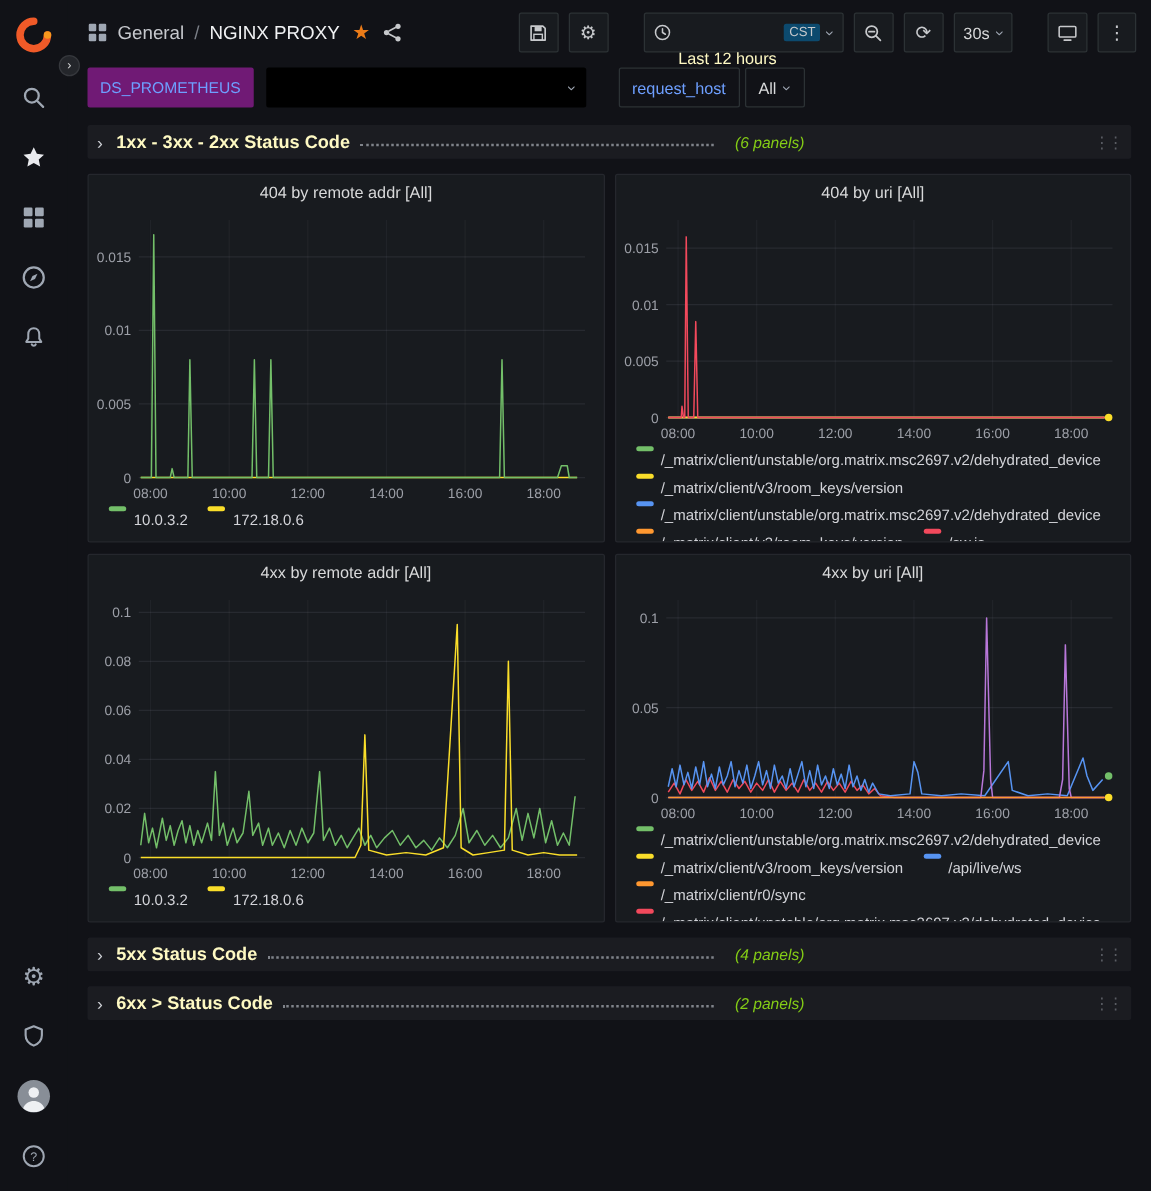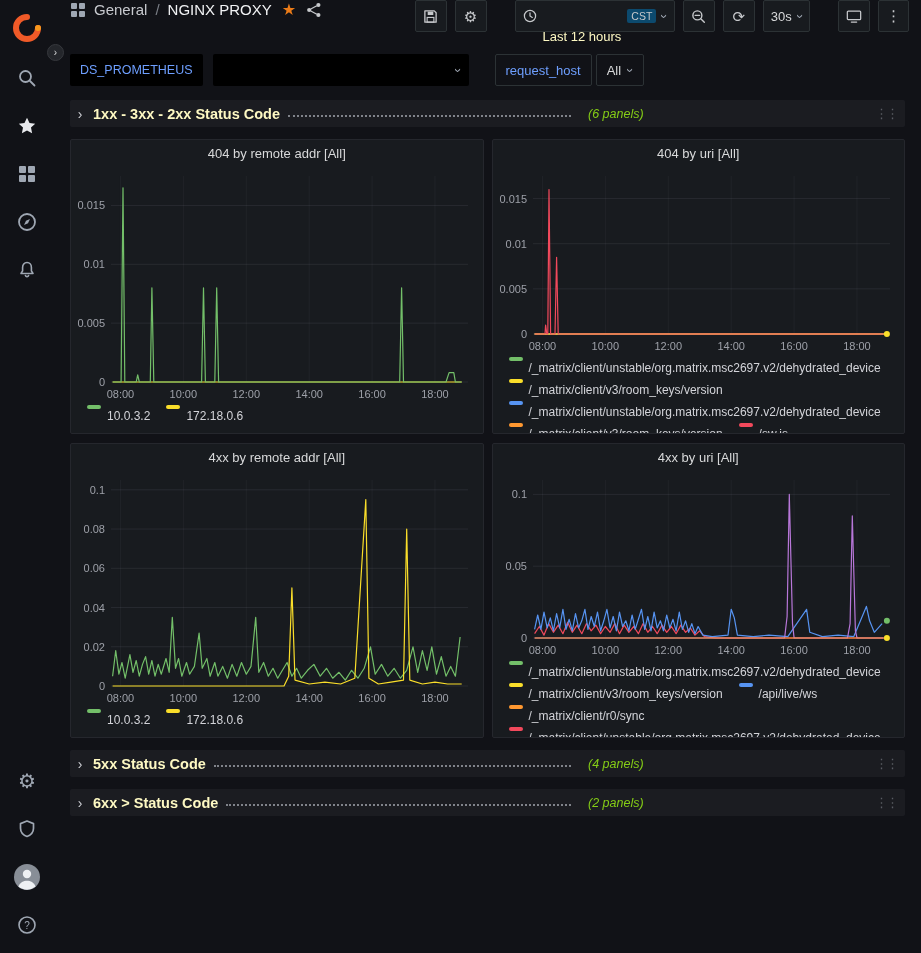--- a/index.html
+++ b/index.html
@@ -22,42 +22,42 @@
   .side-icon.active { color:#e9eaee; }
   .side-logo { width:32px; height:32px; margin:2px 0 10px 0; }
   .side-spacer { flex:1; }
   .collapse-btn {
     position:absolute; left:47px; top:44px; width:17px; height:17px; border-radius:50%;
     background:#24262b; border:1px solid #36383d; color:#d8d9da; font-size:10px;
     display:flex; align-items:center; justify-content:center; z-index:9; cursor:pointer;
   }
   
   .main { margin-left:54px; }
-  .topbar { height:52px; display:flex; align-items:flex-start; padding:0 12px 0 16px; }
+  .topbar { height:52px; display:flex; align-items:center; padding:0 12px 0 16px; }
   .crumbs { display:flex; align-items:center; gap:8px; font-size:15px; }
   .crumb-section { color:#c7c9ce; cursor:pointer; }
   .crumb-sep { color:#7b7f87; }
   .crumb-title { color:#f1f2f4; font-weight:500; cursor:pointer; }
   .star-gold { color:#eb7b18; font-size:16px; margin-left:2px; cursor:pointer; }
   .topbar-actions { margin-left:auto; display:flex; align-items:center; gap:8px; }
   .btn {
     height:32px; min-width:32px; padding:0 7px; display:flex; align-items:center; justify-content:center;
     gap:6px; background:#181b1f; border:1px solid #2c3235; border-radius:2px;
     color:#c7c9cc; cursor:pointer; font-size:13px; white-space:nowrap;
   }
   .btn .glyph { font-size:15px; line-height:1; }
   .tz-chip {
     background:#0c4a6e; color:#c7c9cc; font-size:10.5px; padding:1px 4px; border-radius:2px;
   }
   .chev { display:inline-block; transform:rotate(90deg); font-size:13px; color:#9fa7b3; line-height:1; }
   .gap-lg { width:12px; }
   
   .subbar { display:flex; align-items:center; gap:10px; padding:2px 16px 8px 16px; }
   .var-label {
-    height:32px; display:flex; align-items:center; padding:0 10px; background:#000000;
+    height:32px; display:flex; align-items:center; padding:0 10px; background:#701a75;
     color:#6e9fff; font-weight:500; border-radius:2px; font-size:12.5px; cursor:default;
   }
   .var-black {
     width:256px; height:32px; background:#000; border-radius:2px; display:flex;
     align-items:center; justify-content:flex-end; padding:0 8px; cursor:pointer;
   }
   .var-group { display:flex; gap:4px; }
   .var-box {
     height:32px; border:1px solid #2c3235; border-radius:2px; display:flex; align-items:center;
     padding:0 10px; font-size:13px; background:#111217;

